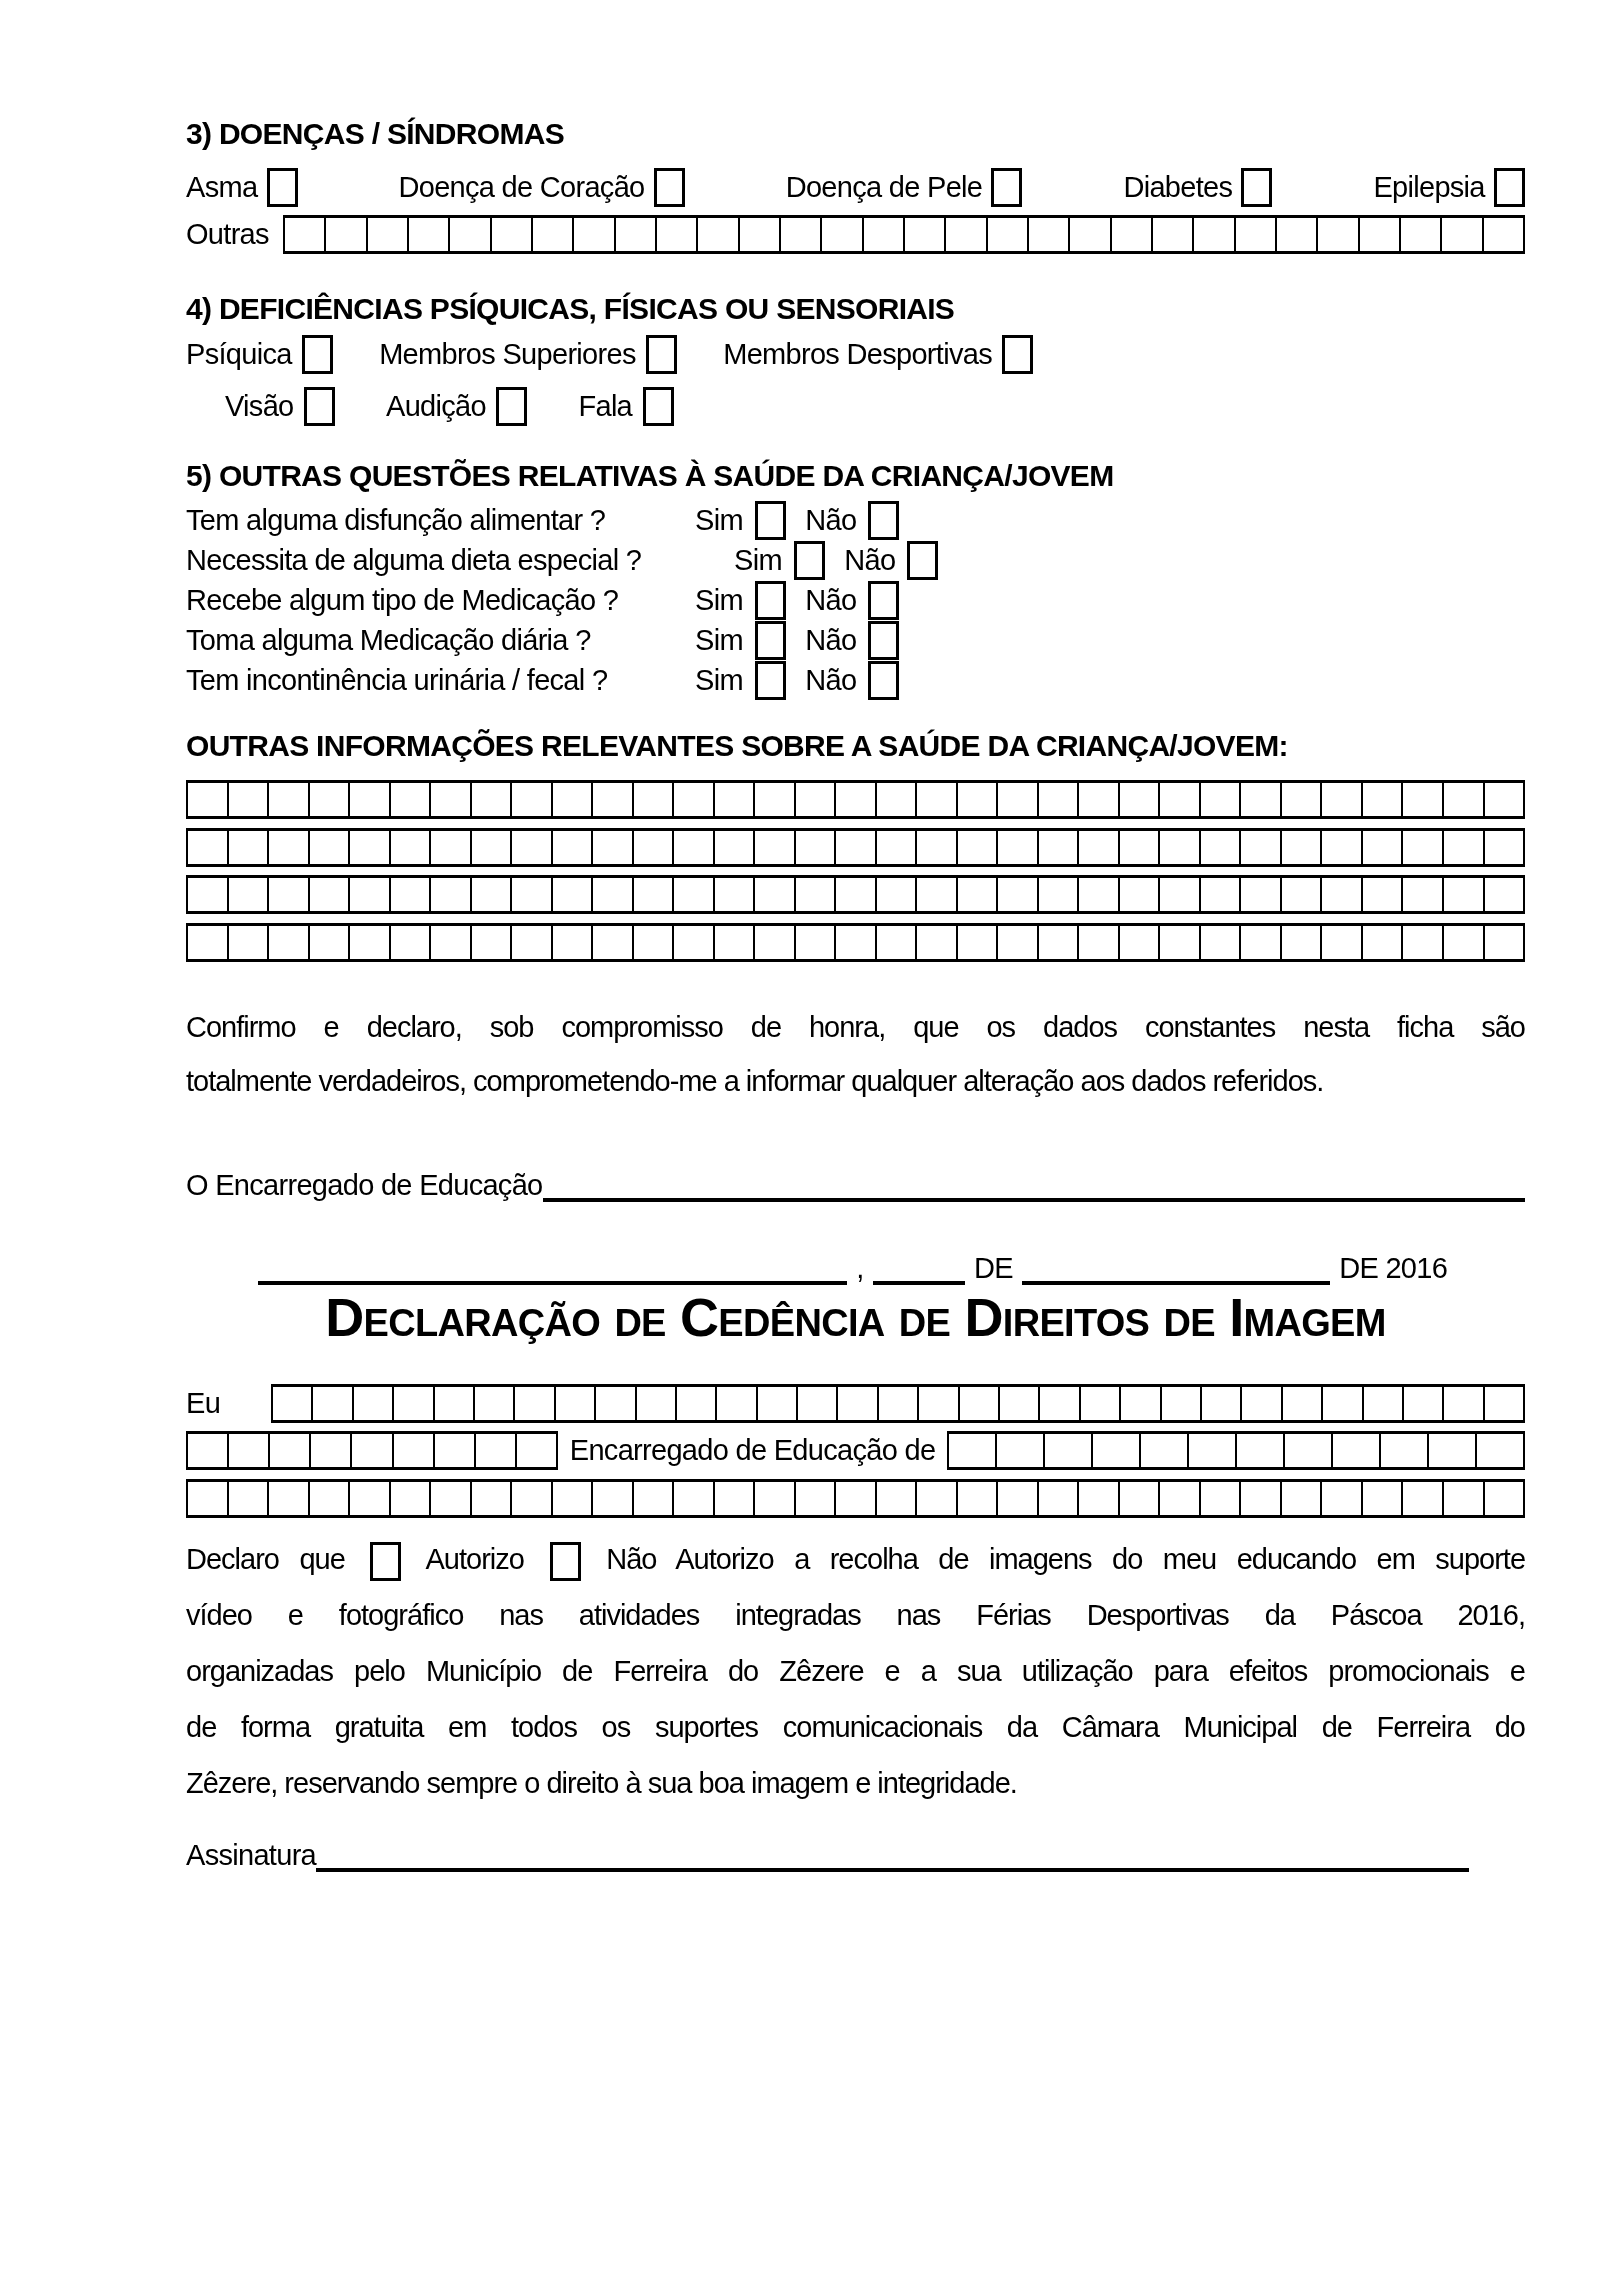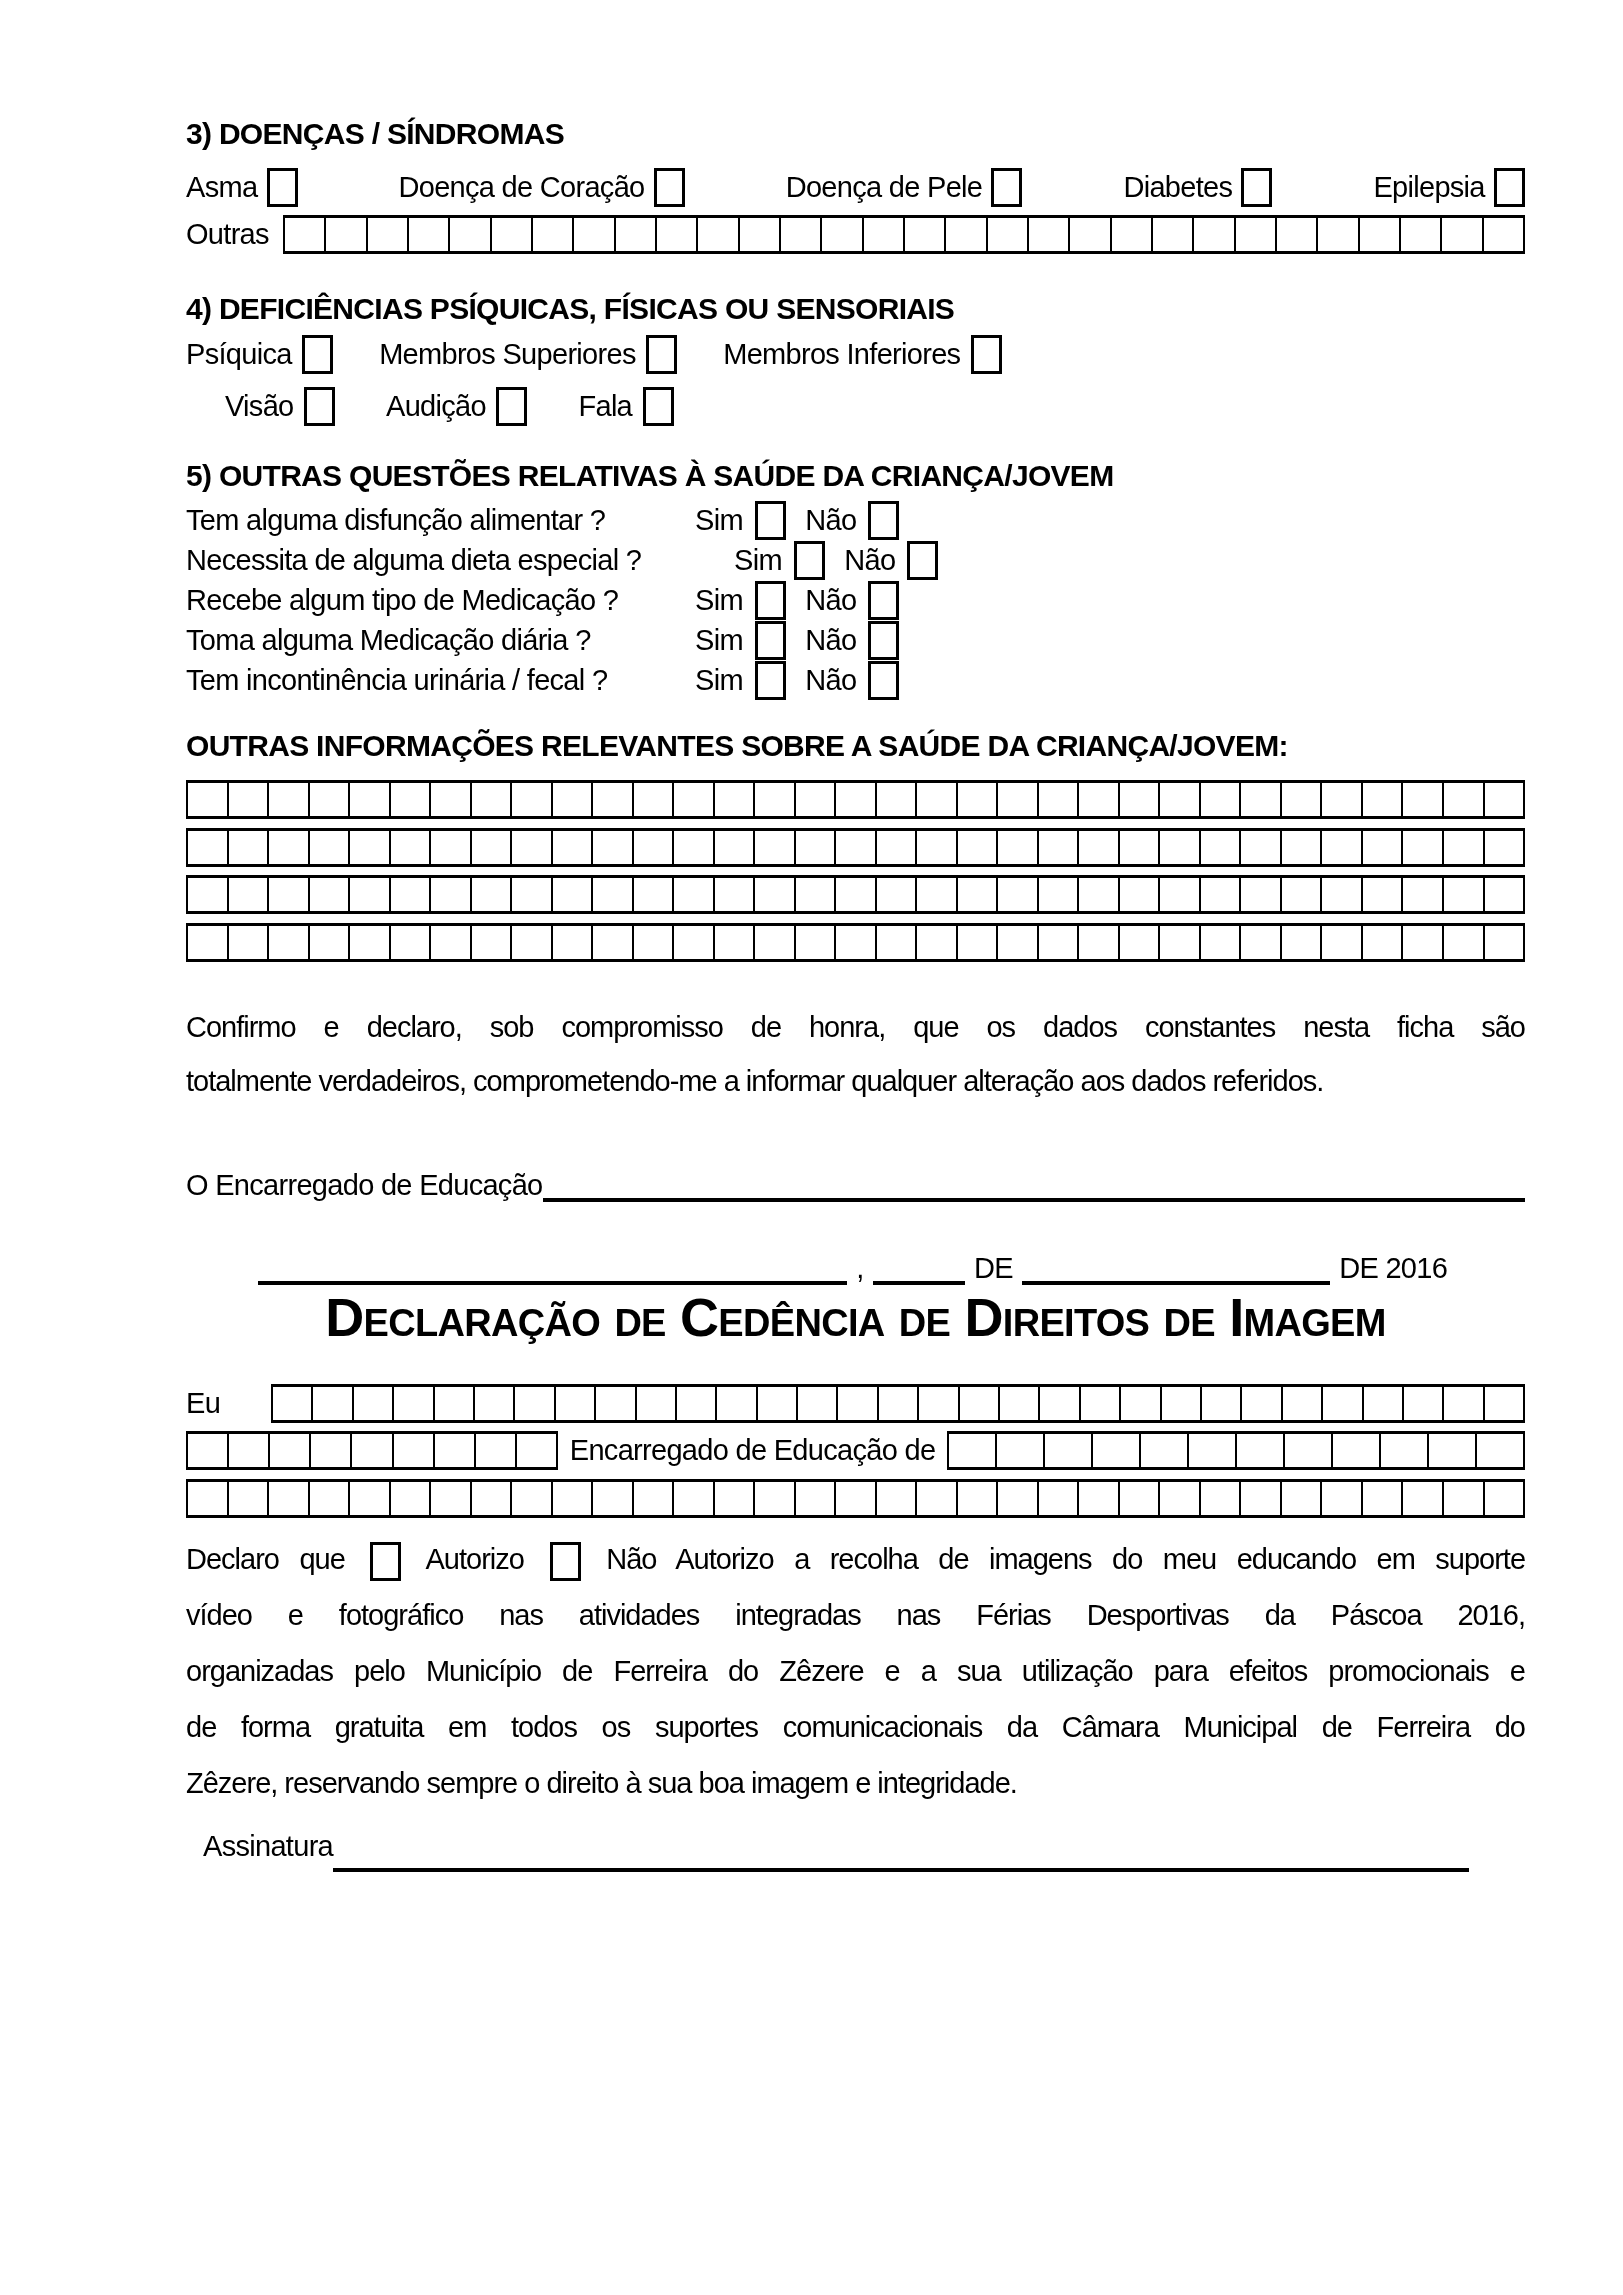--- a/index.html
+++ b/index.html
@@ -128,21 +128,21 @@
   .eu-row1 .eulbl { width: 85px; flex: 0 0 auto; }
   .eu-row1 .cellrow { flex: 1; }
   .eu-row2 { display: flex; align-items: center; margin-top: 8.5px; text-align: center; }
   .eu-row2 .left-cells { width: 368px; flex: 0 0 auto; }
   .eu-row2 .mid-txt { padding: 0 11.8px; flex: 0 0 auto; }
   .eu-row2 .right-cells { flex: 1; }
   .eu-row3 { margin-top: 8.5px; }
 
   .declaro { margin-top: 13px; }
 
-  .ass-row { display: flex; margin-top: 19.6px; margin-left: 17px; }
+  .ass-row { display: flex; align-items: flex-end; margin-top: 19.6px; }
   .ass-row .blank { flex: 1; height: 38px; border-bottom: 4.6px solid #000; margin-right: 56px; }
 </style>
 </head>
 <body>
 
 <div class="sheet">
 
   <section>
     <div class="h">3) DOENÇAS / SÍNDROMAS</div>
     <div class="opt-row">
@@ -209,21 +209,21 @@
     <div class="def-row">
       <div class="def-item">
         <span class="txt">Psíquica</span>
         <span class="box"></span>
       </div>
       <div class="def-item">
         <span class="txt">Membros Superiores</span>
         <span class="box"></span>
       </div>
       <div class="def-item">
-        <span class="txt">Membros Inferiores</span>
+        <span class="txt">Membros Desportivas</span>
         <span class="box"></span>
       </div>
     </div>
     <div class="def-row indent">
       <div class="def-item">
         <span class="txt">Visão</span>
         <span class="box"></span>
       </div>
       <div class="def-item">
         <span class="txt">Audição</span>

